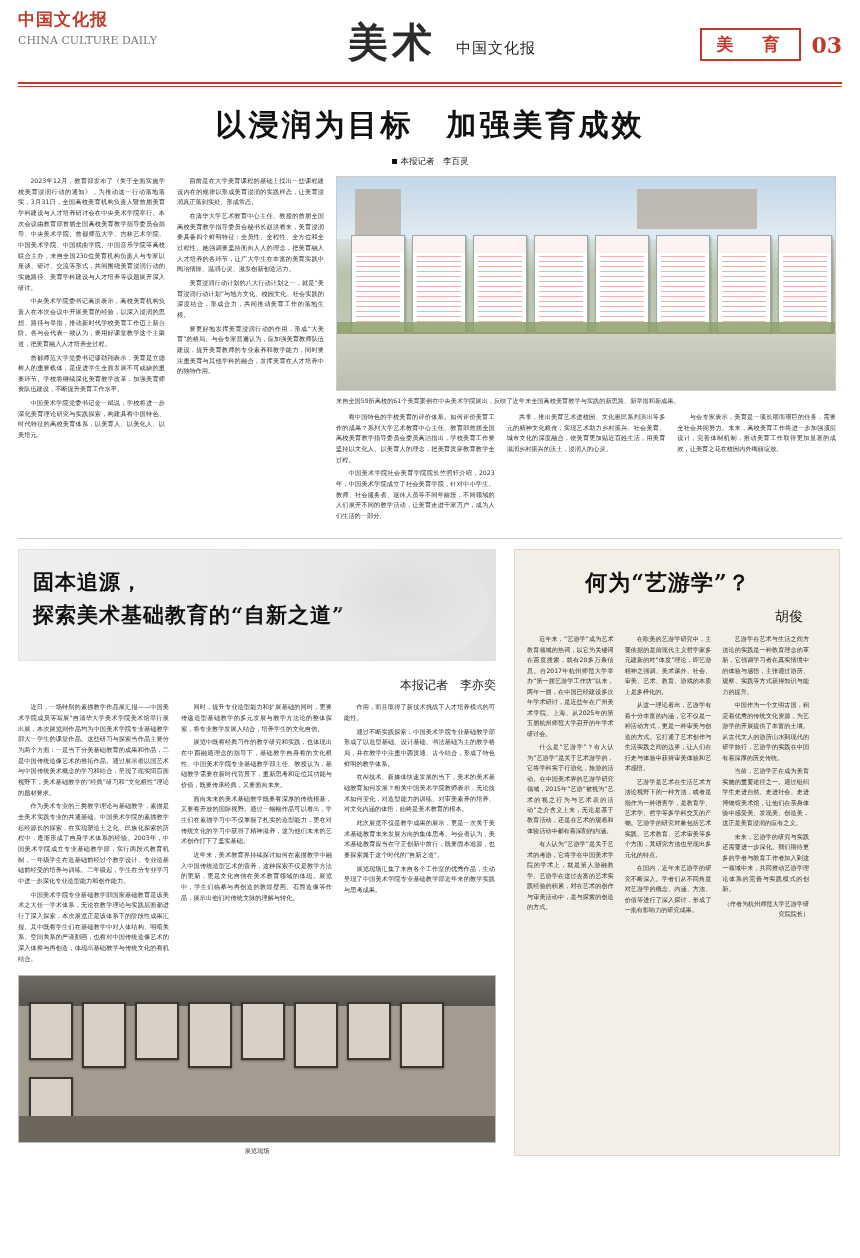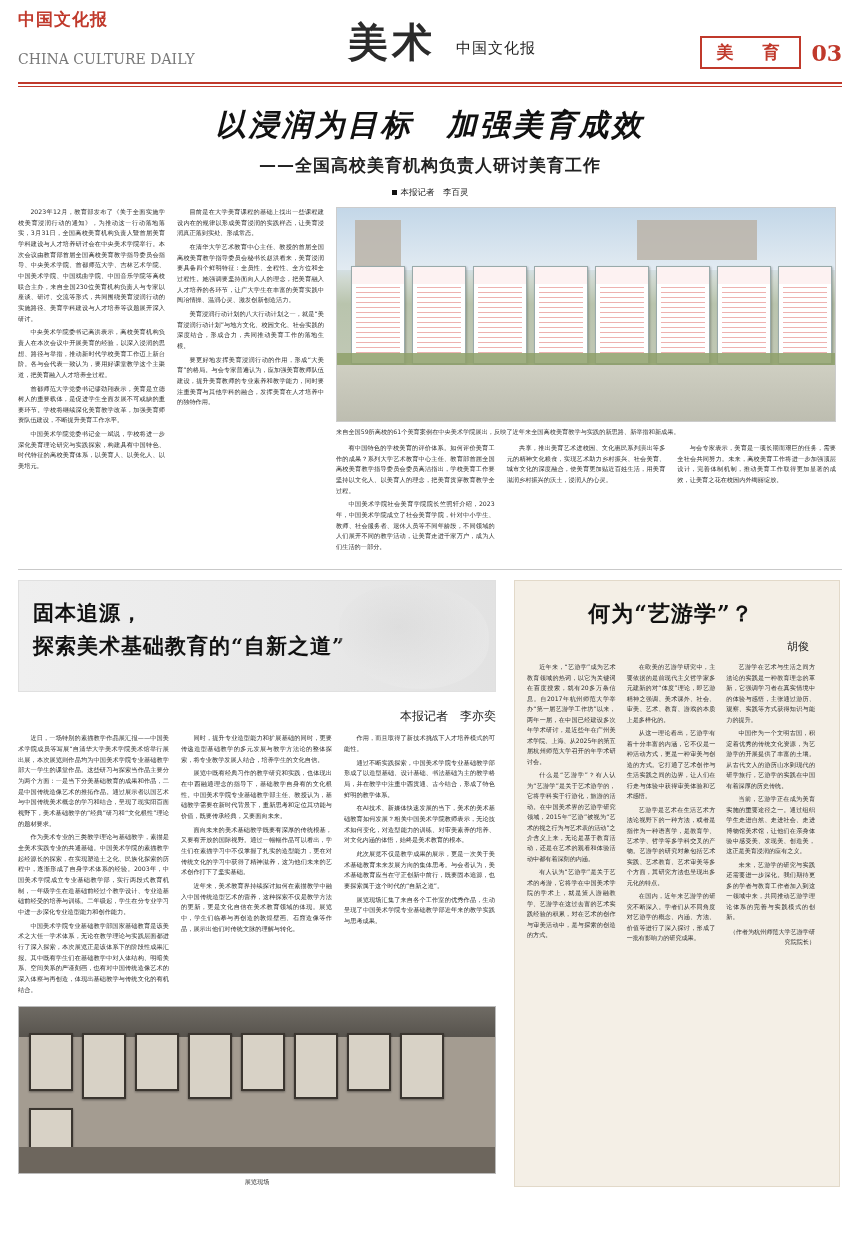--- a/index.html
+++ b/index.html
@@ -13,49 +13,49 @@
   }
   .page{position:relative;width:860px;height:1258px;box-sizing:border-box;padding:0 18px;}
 
   
   .masthead{position:relative;height:78px;}
   .logo-cn{
     position:absolute;left:0;top:8px;
     font-family:"DejaVu Serif","Liberation Serif",serif;
     font-weight:bold;font-size:17px;letter-spacing:1px;color:#c0392b;
   }
-  .logo-cn .l2{display:block;font-size:14px;letter-spacing:0;color:#777;font-weight:normal;margin-top:20px;}
+  .logo-cn .l2{display:block;font-size:11px;letter-spacing:0;color:#777;font-weight:normal;margin-top:3px;}
   .mast-meta{position:absolute;left:0;top:36px;font-size:7.5px;line-height:1.9;color:#333;}
   .mast-meta div{white-space:nowrap;}
   .mast-center{
     position:absolute;left:330px;top:22px;display:flex;align-items:flex-end;gap:20px;
   }
   .mast-art{
     font-family:"DejaVu Serif","Liberation Serif",serif;
     font-size:40px;font-weight:bold;color:#2b2b2b;letter-spacing:4px;
     line-height:1;
   }
   .mast-sub{font-size:15px;color:#222;letter-spacing:1px;padding-bottom:4px;}
-  .mast-right{position:absolute;right:0;top:36px;display:flex;align-items:center;gap:10px;}
+  .mast-right{position:absolute;right:0;top:28px;display:flex;align-items:center;gap:10px;}
   .meiyu-box{
     border:2px solid #c0392b;color:#c0392b;padding:3px 14px;
     font-size:17px;letter-spacing:6px;font-weight:bold;
     font-family:"DejaVu Serif","Liberation Serif",serif;
   }
   .page-num{font-size:22px;font-weight:bold;color:#c0392b;font-family:"DejaVu Serif","Liberation Serif",serif;}
   .rule-red{height:2px;background:#c0392b;margin-top:4px;}
   .rule-thin{height:1px;background:#c0392b;margin-top:2px;}
 
   
   .headline{
     text-align:center;margin-top:18px;
     font-family:"DejaVu Serif","Liberation Serif",serif;
   }
   .headline h1{
-    margin:0;font-size:30px;letter-spacing:3px;color:#111;font-weight:bold;font-style:italic;
+    margin:0;font-size:30px;letter-spacing:3px;color:#111;font-weight:bold;
   }
   .headline h2{
     margin:8px 0 0 0;font-size:17px;letter-spacing:1px;color:#222;font-weight:bold;
   }
   .byline{text-align:center;margin:10px 0 8px 0;font-size:8.5px;color:#222;}
   .byline .sq{display:inline-block;width:5px;height:5px;background:#111;margin-right:4px;vertical-align:middle;}
 
   
   .top-body{display:flex;gap:12px;margin-top:6px;}
   .col{font-size:6.2px;line-height:1.72;text-align:justify;color:#2a2a2a;}
@@ -90,21 +90,21 @@
   .caption{font-size:6.2px;color:#333;line-height:1.6;margin-top:5px;text-indent:0;}
   .photo-cols{display:flex;gap:12px;margin-top:6px;}
   .photo-cols .col{width:159px;}
 
   
   .mid-rule{height:1px;background:#c9c9c9;margin:14px 0 0 0;}
 
   
   .bottom{display:flex;gap:18px;margin-top:10px;}
   .bottom-left{width:478px;}
-  .bottom-right{width:326px;background:#f4efe6;border:1px solid #e2d9c9;box-sizing:border-box;padding:12px 24px 10px 12px;}
+  .bottom-right{width:326px;background:#f4efe6;border:1px solid #e2d9c9;box-sizing:border-box;padding:12px 30px 10px 12px;}
 
   .bl-headbox{
     background:linear-gradient(90deg,#efefef 0%,#e9e9e9 60%,#e2e2e2 100%);
     border:1px solid #e0e0e0;box-sizing:border-box;
     padding:16px 14px;height:112px;position:relative;overflow:hidden;
   }
   .bl-headbox h2{
     margin:0;font-family:"DejaVu Serif","Liberation Serif",serif;
     font-size:21px;line-height:1.55;letter-spacing:1px;color:#111;font-weight:bold;
   }
@@ -127,21 +127,21 @@
   .exh-photo .frm{width:40px;height:54px;background:#d8d2c6;border:2px solid #3a352f;box-shadow:0 1px 2px rgba(0,0,0,.4);}
   .exh-photo .frm.tall{height:62px;}
   .exh-photo .floor{position:absolute;left:0;bottom:0;width:100%;height:26px;background:#6d665d;}
   .exh-cap{text-align:center;font-size:6.2px;color:#333;margin-top:4px;}
 
   
   .br-title{
     text-align:center;font-family:"DejaVu Serif","Liberation Serif",serif;
     font-size:22px;font-weight:bold;letter-spacing:1px;color:#111;margin:6px 0 10px 0;
   }
-  .br-author{text-align:right;font-size:11px;color:#222;margin:0 6px 8px 0;}
+  .br-author{text-align:right;font-size:14px;color:#222;margin:0 6px 8px 0;}
   .br-cols{display:flex;gap:11px;}
   .br-cols .col{width:95px;font-size:6.1px;}
   .br-sign{margin-top:4px;font-size:6.1px;text-align:right;line-height:1.7;}
 </style>
 </head>
 <body>
 
 <div class="page">
 
   <div class="masthead">
@@ -156,21 +156,20 @@
     <div class="mast-right">
       <div class="meiyu-box">美　育</div>
       <div class="page-num">03</div>
     </div>
   </div>
   <div class="rule-red"></div>
   <div class="rule-thin"></div>
 
   <div class="headline">
     <h1>以浸润为目标　加强美育成效</h1>
-    <h2>——全国高校美育机构负责人研讨美育工作</h2>
   </div>
   <div class="byline">
     <span class="sq"></span><span>本报记者</span>　<span>李百灵</span>
   </div>
 
   <div class="top-body">
     <div class="col col-1">
       <p>2023年12月，教育部发布了《关于全面实施学校美育浸润行动的通知》，为推动这一行动落地落实，3月31日，全国高校美育机构负责人暨首届美育学科建设与人才培养研讨会在中央美术学院举行。本次会议由教育部首届全国高校美育教学指导委员会指导、中央美术学院、首都师范大学、吉林艺术学院、中国美术学院、中国戏曲学院、中国音乐学院等高校联合主办，来自全国230位美育机构负责人与专家以座谈、研讨、交流等形式，共同围绕美育浸润行动的实施路径、美育学科建设与人才培养等议题展开深入研讨。</p>
       <p>中央美术学院委书记高洪表示，高校美育机构负责人在本次会议中开展美育的经验，以深入浸润的思想、路径与举措，推动新时代学校美育工作迈上新台阶。各与会代表一致认为，要用好课堂教学这个主渠道，把美育融入人才培养全过程。</p>
       <p>首都师范大学党委书记缪劲翔表示，美育是立德树人的重要载体，是促进学生全面发展不可或缺的重要环节。学校将继续深化美育教学改革，加强美育师资队伍建设，不断提升美育工作水平。</p>

